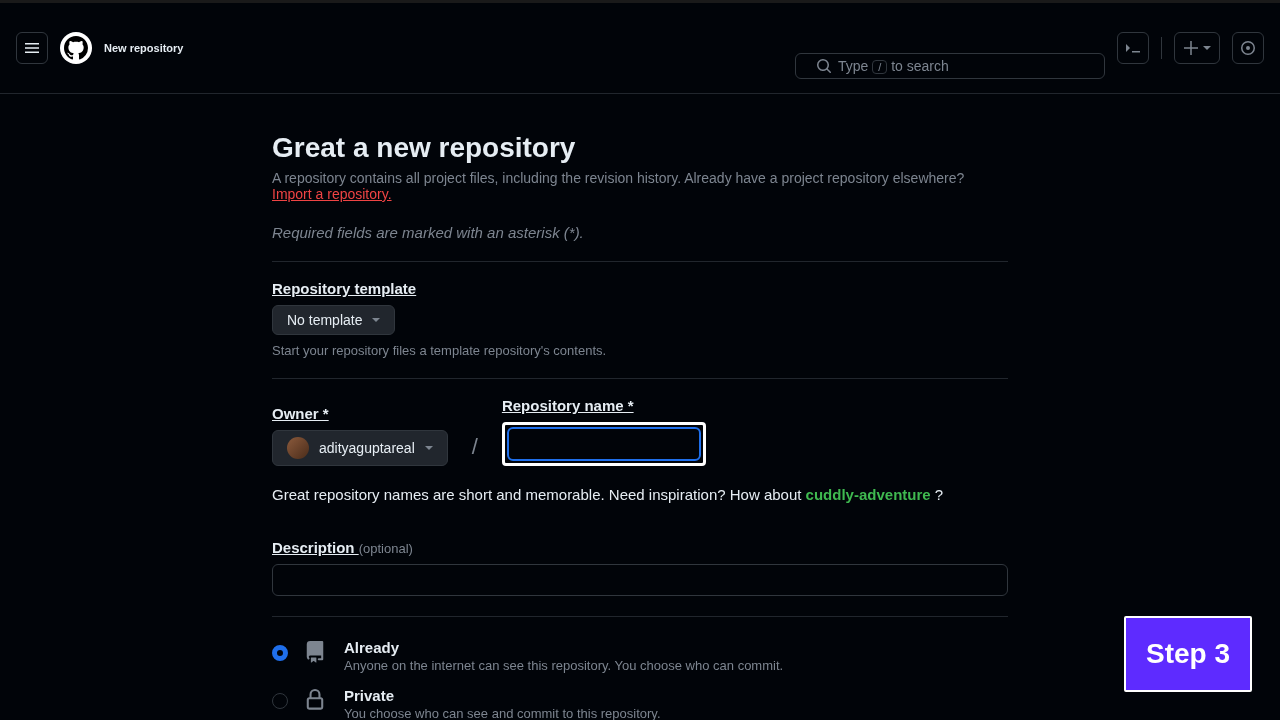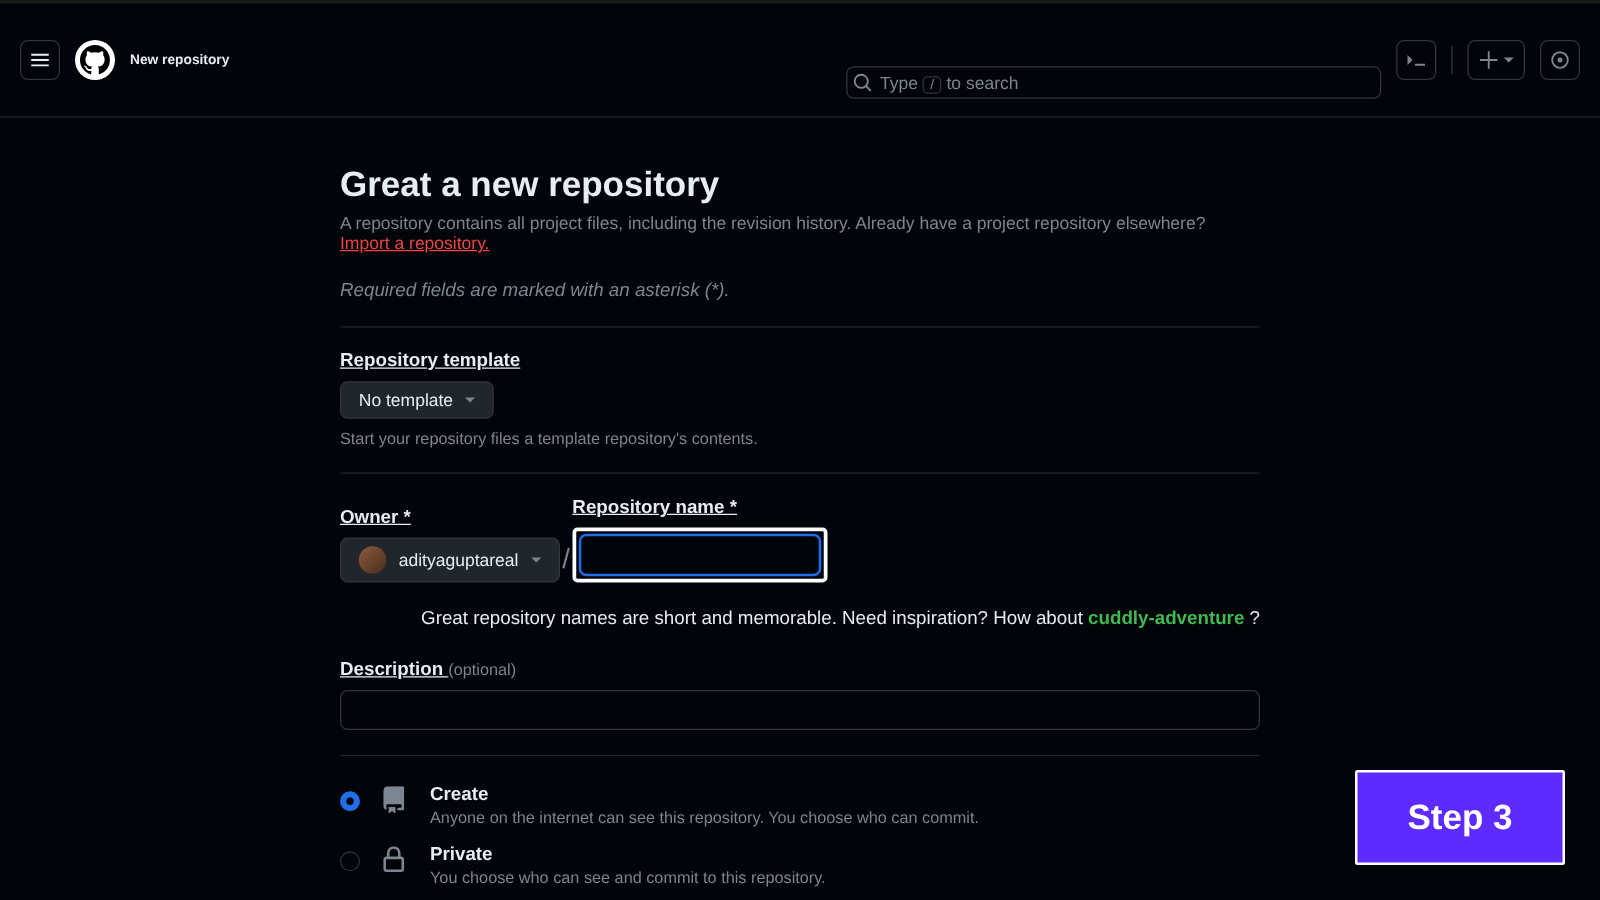--- a/index.html
+++ b/index.html
@@ -39,22 +39,22 @@
     border-radius:50%;
     display:flex;align-items:center;justify-content:center;
   }
   .logo svg { fill:#000; }
   .page-name { font-weight:600; font-size:11px; }
   .spacer { flex:1; }
   .searchbox {
     display:flex; align-items:center;
     border:1px solid #30363d;
     border-radius:6px;
-    padding:4px 4px;
-    width:428px;
+    padding:4px 20px;
+    width:310px;
     gap:6px;
     color:#7d8590;
     margin-top:36px;
   }
   .searchbox .search-text { flex:1; }
   .kbd {
     border:1px solid #30363d;
     border-radius:4px;
     padding:0 5px;
     font-size:11px;
@@ -99,41 +99,41 @@
     border:1px solid #30363d;
     border-radius:6px;
     padding:6px 14px;
     font-size:14px;
     color:#e6edf3;
     font-weight:500;
     cursor:pointer;
   }
   .caret { width:0;height:0;border-left:4px solid transparent;border-right:4px solid transparent;border-top:4px solid #7d8590; }
   .hint { color:#7d8590; font-size:13px; margin-top:8px; }
-  .row { display:flex; align-items:flex-end; gap:2px; }
+  .row { display:flex; align-items:flex-end; gap:24px; }
   .avatar { width:22px;height:22px;border-radius:50%;background:linear-gradient(135deg,#8b5a3c,#4a2c1a); }
   .slash { font-size:22px; color:#7d8590; padding-bottom:6px; }
   .col { display:flex; flex-direction:column; }
   .input-highlight {
     border:3px solid #fff;
     border-radius:4px;
     padding:2px;
   }
   .textinput {
     background:#010409;
     border:2px solid #1f6feb;
     border-radius:6px;
     padding:7px 10px;
     color:#e6edf3;
     font-size:14px;
     width:194px;
     outline:none;
   }
   .suggest { color:#3fb950; font-weight:600; cursor:pointer; }
-  .para { font-size:15px; color:#e6edf3; margin-top:20px;text-align:right; }
+  .para { font-size:15px; color:#e6edf3; margin-top:20px; }
   .descinput {
     width:100%;
     background:#010409;
     border:1px solid #30363d;
     border-radius:6px;
     padding:7px 10px;
     color:#e6edf3;
     font-size:14px;
     margin-top:8px;
   }
@@ -154,21 +154,21 @@
 
   .badge {
     position:absolute;
     right:28px;
     bottom:28px;
     background:#5e2bff;
     border:2px solid #fff;
     color:#fff;
     font-weight:700;
     font-size:28px;
-    padding:20px 40px;
+    padding:20px 20px;
     border-radius:2px;
   }
 </style>
 </head>
 <body>
 
 <div class="topbar"></div>
 
 <div class="header">
   <div class="menu-btn">
@@ -241,36 +241,36 @@
       <div class="col">
         <span class="label">Repository name *</span>
         <div class="input-highlight">
           <input class="textinput" type="text" style="">
         </div>
       </div>
     </div>
     <div class="para">
       <span>Great repository names are short and memorable. Need inspiration? How about </span><span class="suggest">cuddly-adventure</span><span> ?</span>
     </div>
-    <div style="margin-top:24px;">
+    <div style="margin-top:36px;">
       <span class="label" style="display:inline">Description </span><span class="optional">(optional)</span>
       <input class="descinput" type="text" style="">
     </div>
   </div>
 
   <div class="section">
     <div class="radio-row">
       <div class="radio checked"></div>
       <div class="vis-icon">
         <svg width="22" height="22" viewBox="0 0 16 16">
             <path d="M2 2.5A2.5 2.5 0 014.5 0h8.75a.75.75 0 01.75.75v12.5a.75.75 0 01-.75.75h-2.5a.75.75 0 010-1.5h1.75v-2h-8a1 1 0 00-.714 1.7.75.75 0 01-1.072 1.05A2.495 2.495 0 012 11.5v-9zm10.5-1V9h-8c-.356 0-.694.074-1 .208V2.5a1 1 0 011-1h8zM5 12.25v3.25a.25.25 0 00.4.2l1.45-1.087a.25.25 0 01.3 0L8.6 15.7a.25.25 0 00.4-.2v-3.25a.25.25 0 00-.25-.25h-3.5a.25.25 0 00-.25.25z"></path>
           </svg>
       </div>
       <div>
-        <div class="vis-title">Create</div>
+        <div class="vis-title">Already</div>
         <div class="vis-desc">Anyone on the internet can see this repository. You choose who can commit.</div>
       </div>
     </div>
     <div class="radio-row">
       <div class="radio"></div>
       <div class="vis-icon">
         <svg width="22" height="22" viewBox="0 0 16 16">
             <path d="M4 4a4 4 0 018 0v2h.25c.966 0 1.75.784 1.75 1.75v5.5A1.75 1.75 0 0112.25 15h-8.5A1.75 1.75 0 012 13.25v-5.5C2 6.784 2.784 6 3.75 6H4V4zm6.5 2V4a2.5 2.5 0 00-5 0v2h5zM3.75 7.5a.25.25 0 00-.25.25v5.5c0 .138.112.25.25.25h8.5a.25.25 0 00.25-.25v-5.5a.25.25 0 00-.25-.25h-8.5z"></path>
           </svg>
       </div>

